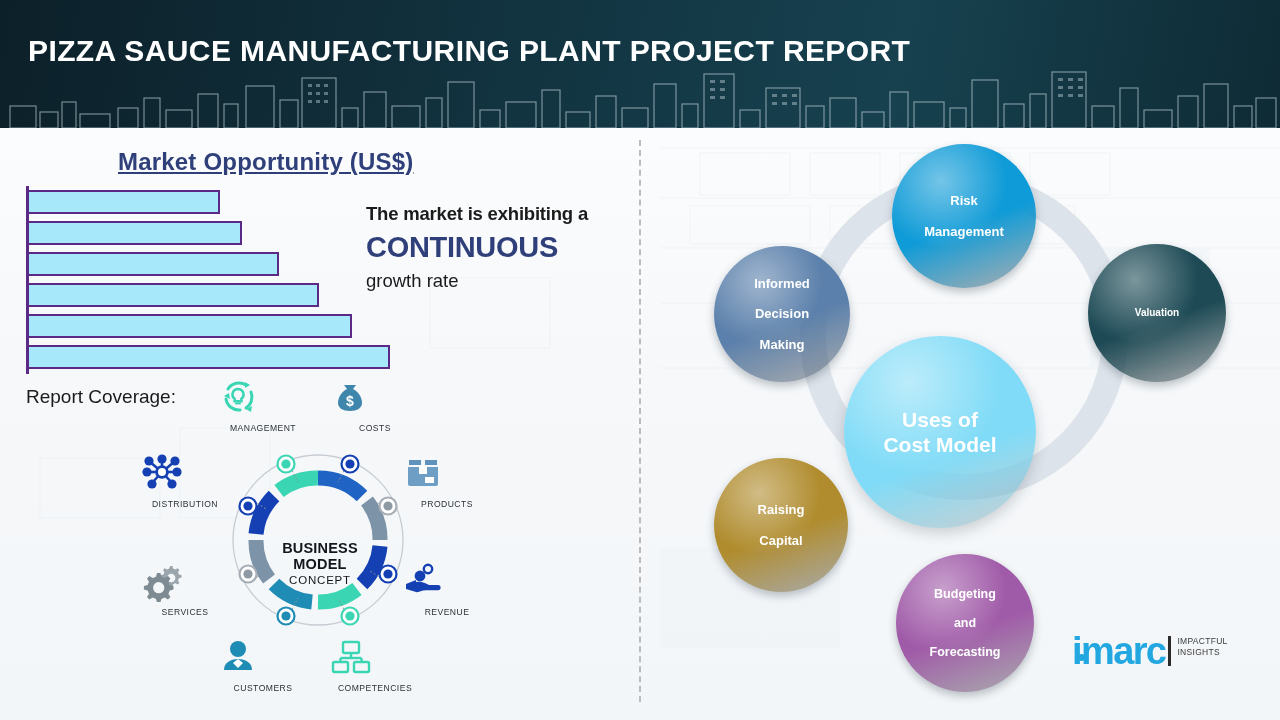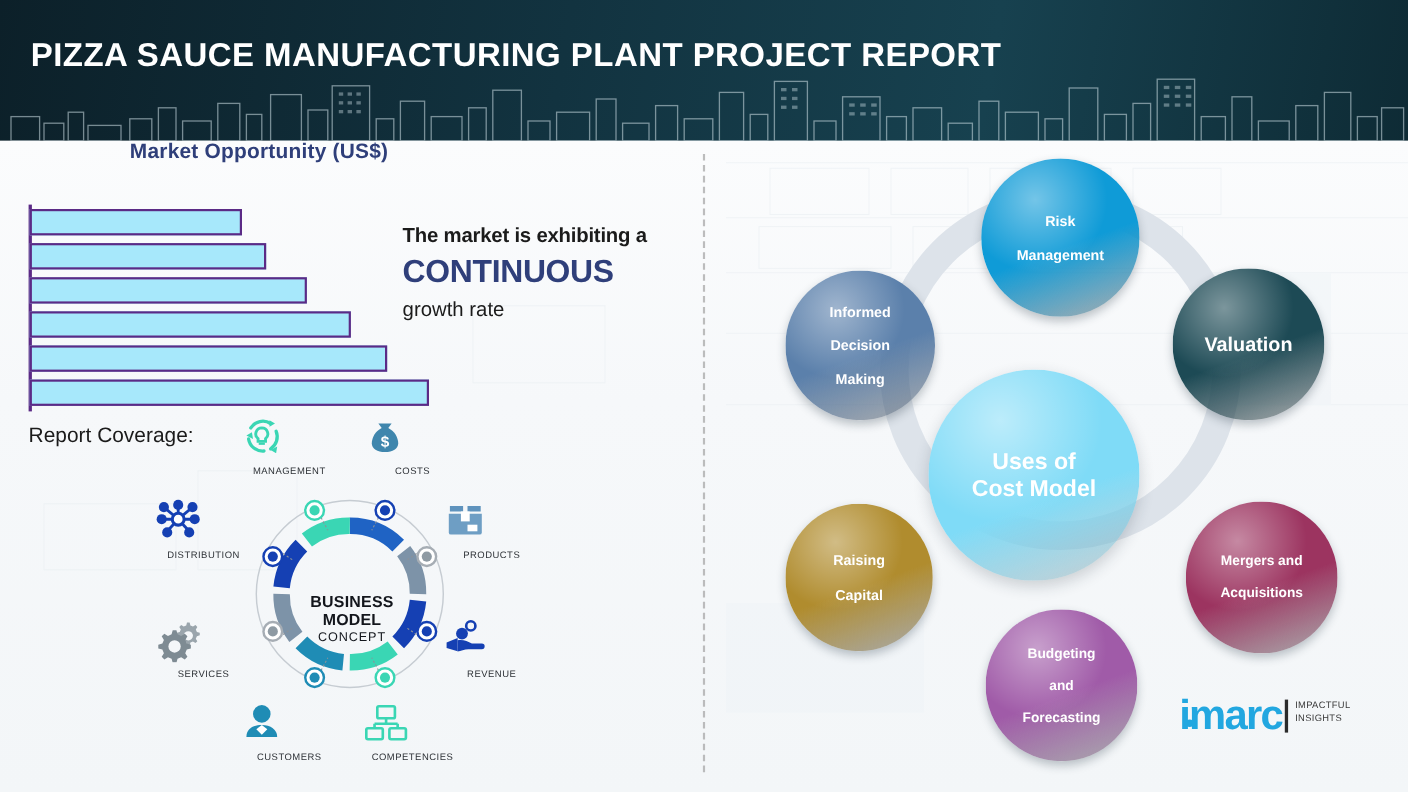--- a/index.html
+++ b/index.html
@@ -34,23 +34,23 @@
     position:absolute;inset:0;opacity:.5;
   }
 
   .divider{
     position:absolute;left:639px;top:140px;width:0;height:562px;
     border-left:2px dashed #a8a8a8;opacity:.75;
   }
 
   
   .mo-title{
-    position:absolute;left:118px;top:128px;
-    font-size:19px;font-weight:bold;color:#2f3f7a;
-    letter-spacing:.2px;white-space:nowrap;
+    position:absolute;left:118px;top:148px;
+    font-size:24px;font-weight:bold;color:#2f3f7a;
+    letter-spacing:.2px;white-space:nowrap;text-decoration:underline;
   }
 
   .barchart{position:absolute;left:20px;top:186px;width:400px;height:188px;}
   .axis{position:absolute;left:6px;top:0;width:3px;height:188px;background:#5b2a86;}
   .bar{
     position:absolute;left:7px;height:24px;
     background:#a7e8fb;border:2.5px solid #5b2a86;box-sizing:border-box;
   }
 
   .mkt-text{position:absolute;left:366px;top:203px;width:270px;}
@@ -436,30 +436,24 @@
       </span>
     </div>
 
     <div class="node" style="left: 252px; top: 16px; width: 144px; height: 144px; font-size: 13px; background: radial-gradient(circle at 34% 26%, rgba(255, 255, 255, 0.42), rgba(255, 255, 255, 0) 46%), linear-gradient(160deg, rgb(15, 155, 215) 0%, rgb(15, 155, 215) 55%, rgba(0, 0, 0, 0.3) 100%);">
       <span>
         <span>Risk</span><br>
         <span>Management</span>
       </span>
     </div>
 
-    <div class="node" style="left: 426px; top: 116px; width: 138px; height: 138px; font-size: 18px; background: radial-gradient(circle at 34% 26%, rgba(255, 255, 255, 0.42), rgba(255, 255, 255, 0) 46%), linear-gradient(160deg, rgb(29, 74, 85) 0%, rgb(29, 74, 85) 55%, rgba(0, 0, 0, 0.3) 100%);">
+    <div class="node" style="left: 448px; top: 116px; width: 138px; height: 138px; font-size: 10px; background: radial-gradient(circle at 34% 26%, rgba(255, 255, 255, 0.42), rgba(255, 255, 255, 0) 46%), linear-gradient(160deg, rgb(29, 74, 85) 0%, rgb(29, 74, 85) 55%, rgba(0, 0, 0, 0.3) 100%);">
       <span>Valuation</span>
     </div>
 
-    <div class="node" style="left: 438px; top: 328px; width: 138px; height: 138px; font-size: 12.5px; background: radial-gradient(circle at 34% 26%, rgba(255, 255, 255, 0.42), rgba(255, 255, 255, 0) 46%), linear-gradient(160deg, rgb(156, 52, 96) 0%, rgb(156, 52, 96) 55%, rgba(0, 0, 0, 0.3) 100%);">
-      <span>
-        <span>Mergers and</span><br>
-        <span>Acquisitions</span>
-      </span>
-    </div>
 
     <div class="node" style="left: 256px; top: 426px; width: 138px; height: 138px; font-size: 12.5px; background: radial-gradient(circle at 34% 26%, rgba(255, 255, 255, 0.42), rgba(255, 255, 255, 0) 46%), linear-gradient(160deg, rgb(160, 91, 168) 0%, rgb(160, 91, 168) 55%, rgba(0, 0, 0, 0.3) 100%);">
       <span>
         <span>Budgeting</span><br>
         <span>and</span><br>
         <span>Forecasting</span>
       </span>
     </div>
 
     <div class="node" style="left: 74px; top: 330px; width: 134px; height: 134px; font-size: 13px; background: radial-gradient(circle at 34% 26%, rgba(255, 255, 255, 0.42), rgba(255, 255, 255, 0) 46%), linear-gradient(160deg, rgb(176, 140, 46) 0%, rgb(176, 140, 46) 55%, rgba(0, 0, 0, 0.3) 100%);">

